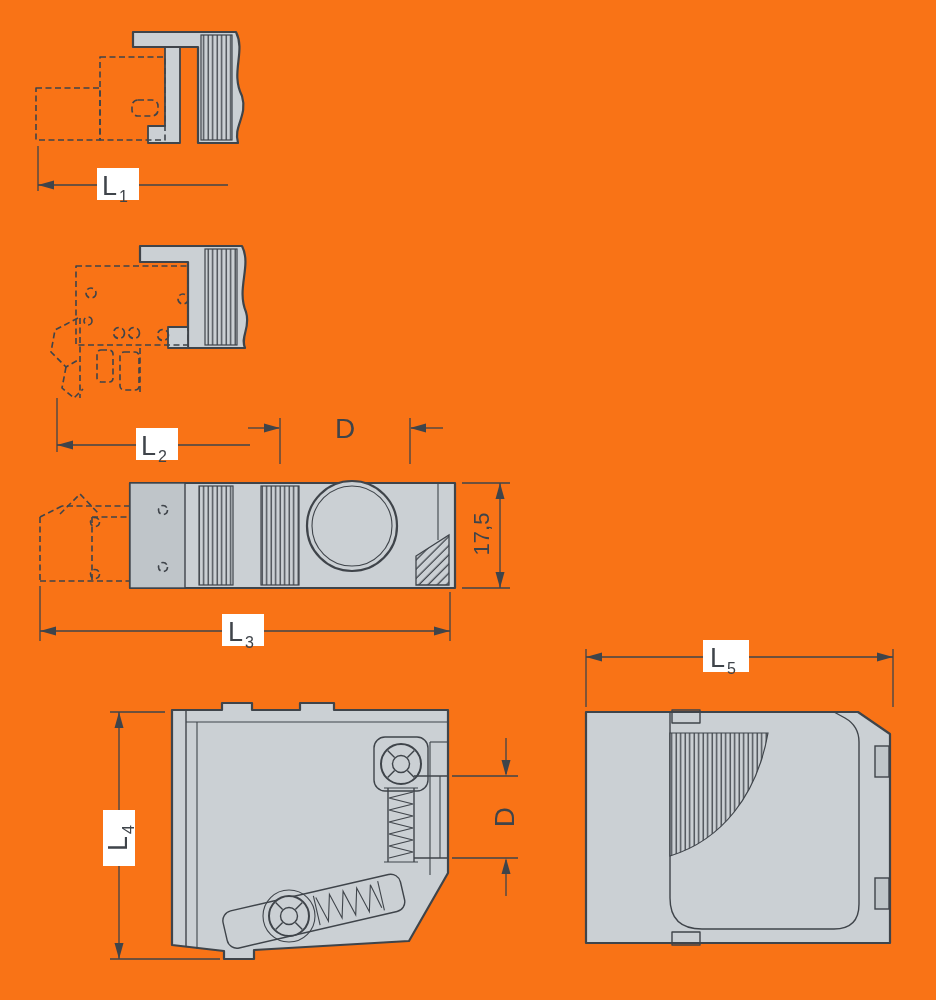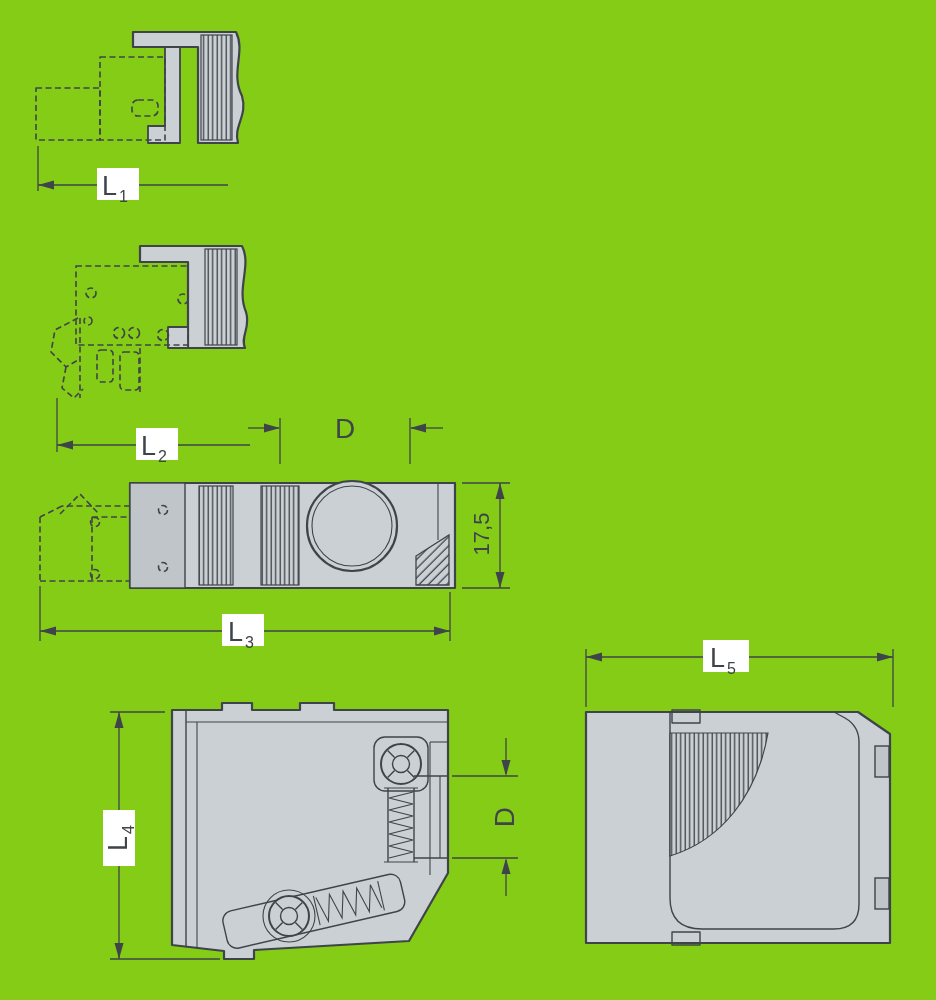--- a/index.html
+++ b/index.html
@@ -1,16 +1,16 @@
 <!DOCTYPE html>
 <html><head>
 <meta charset="utf-8">
 <style>
   html,body{margin:0;padding:0;background:#ffffff;}
-  .stage{position:relative;width:936px;height:1000px;background:#84cc16;overflow:hidden;
+  .stage{position:relative;width:936px;height:1000px;background:#f97316;overflow:hidden;
          font-family:"Liberation Sans",sans-serif;}
   svg{display:block;}
   .outline{fill:#cbd0d4;stroke:#3f444a;stroke-width:2.2;stroke-linejoin:round;}
   .panel{fill:#bfc5c9;stroke:#3f444a;stroke-width:1.4;}
   .inner{fill:none;stroke:#3f444a;stroke-width:1.4;stroke-linejoin:round;}
   .inner2{fill:none;stroke:#3f444a;stroke-width:1.1;}
   .hatchv{fill:url(#vh);stroke:#3f444a;stroke-width:1.2;}
   .hatchd{fill:url(#dh);stroke:#3f444a;stroke-width:1.3;}
   .dash{fill:none;stroke:#3f444a;stroke-width:1.6;stroke-dasharray:6 3.5;stroke-linejoin:round;}
   .dim{fill:none;stroke:#3f444a;stroke-width:1.3;}

